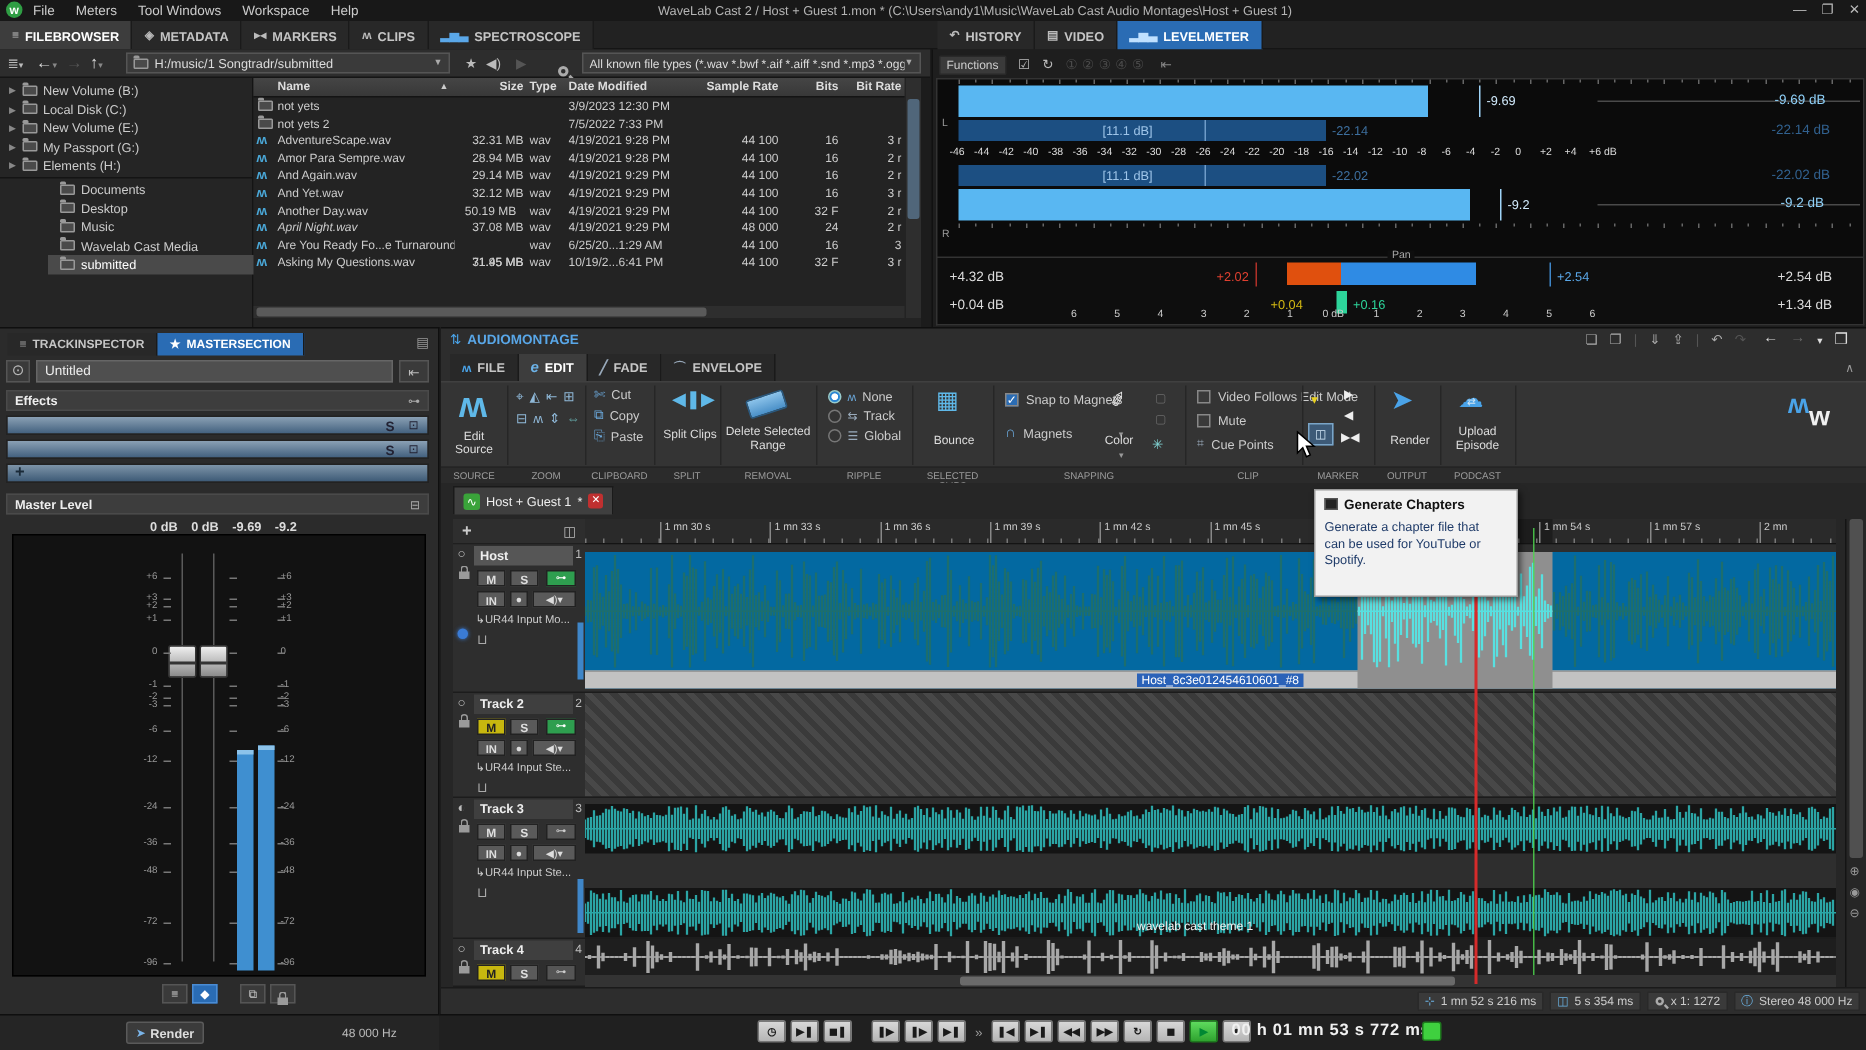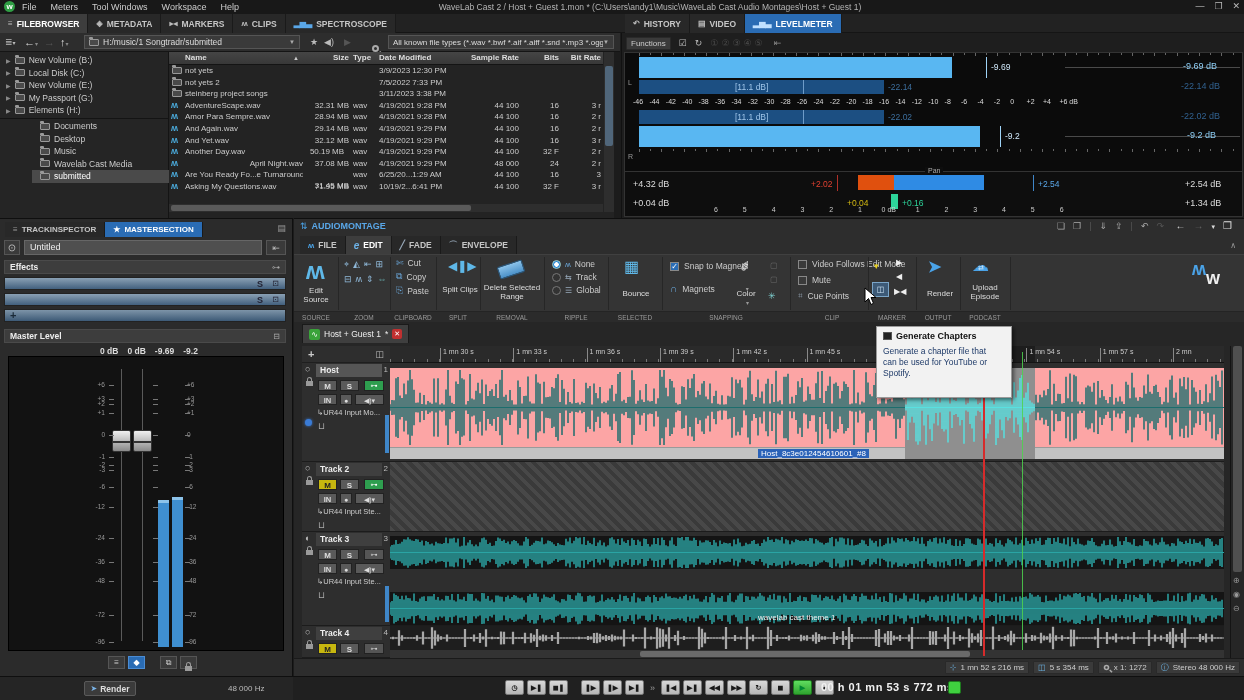--- a/index.html
+++ b/index.html
@@ -183,25 +183,20 @@
           <span class="fold" style="position: absolute; left: 3px; top: 2px;"></span>
           <span style="position: absolute; left: 16px; top: 1px; width: 118px; text-align: left; overflow: hidden; white-space: nowrap;">not yets</span>
           <span style="position: absolute; left: 210px; top: 1px; width: 84px; text-align: left; overflow: hidden; white-space: nowrap;">3/9/2023 12:30 PM</span>
         </div>
         <div style="position: relative; height: 11.6px; font-size: 8px; color: rgb(204, 204, 204);">
           <span class="fold" style="position: absolute; left: 3px; top: 2px;"></span>
           <span style="position: absolute; left: 16px; top: 1px; width: 118px; text-align: left; overflow: hidden; white-space: nowrap;">not yets 2</span>
           <span style="position: absolute; left: 210px; top: 1px; width: 84px; text-align: left; overflow: hidden; white-space: nowrap;">7/5/2022 7:33 PM</span>
         </div>
         <div style="position: relative; height: 11.6px; font-size: 8px; color: rgb(204, 204, 204);">
-          <span class="fold" style="position: absolute; left: 3px; top: 2px;"></span>
-          <span style="position: absolute; left: 16px; top: 1px; width: 118px; text-align: left; overflow: hidden; white-space: nowrap;">steinberg project songs</span>
-          <span style="position: absolute; left: 210px; top: 1px; width: 84px; text-align: left; overflow: hidden; white-space: nowrap;">3/11/2023 3:38 PM</span>
-        </div>
-        <div style="position: relative; height: 11.6px; font-size: 8px; color: rgb(204, 204, 204);">
           <span style="position: absolute; left: 2px; top: 0px; color: rgb(74, 168, 216); font-weight: bold; font-size: 9px;">ʍ</span>
           <span style="position: absolute; left: 16px; top: 1px; width: 118px; text-align: left; overflow: hidden; white-space: nowrap;">AdventureScape.wav</span>
           <span style="position: absolute; left: 136px; top: 1px; width: 44px; text-align: right; overflow: hidden; white-space: nowrap;">32.31 MB</span>
           <span style="position: absolute; left: 184px; top: 1px; width: 24px; text-align: left; overflow: hidden; white-space: nowrap;">wav</span>
           <span style="position: absolute; left: 210px; top: 1px; width: 84px; text-align: left; overflow: hidden; white-space: nowrap;">4/19/2021 9:28 PM</span>
           <span style="position: absolute; left: 292px; top: 1px; width: 58px; text-align: right; overflow: hidden; white-space: nowrap;">44 100</span>
           <span style="position: absolute; left: 350px; top: 1px; width: 40px; text-align: right; overflow: hidden; white-space: nowrap;">16</span>
           <span style="position: absolute; left: 390px; top: 1px; width: 42px; text-align: right; overflow: hidden; white-space: nowrap;">3 r</span>
         </div>
         <div style="position: relative; height: 11.6px; font-size: 8px; color: rgb(204, 204, 204);">
@@ -239,21 +234,21 @@
           <span style="position: absolute; left: 16px; top: 1px; width: 118px; text-align: left; overflow: hidden; white-space: nowrap;">Another Day.wav</span>
           <span style="position: absolute; left: 136px; top: 1px; width: 44px; text-align: center; overflow: hidden; white-space: nowrap;">50.19 MB</span>
           <span style="position: absolute; left: 184px; top: 1px; width: 24px; text-align: left; overflow: hidden; white-space: nowrap;">wav</span>
           <span style="position: absolute; left: 210px; top: 1px; width: 84px; text-align: left; overflow: hidden; white-space: nowrap;">4/19/2021 9:29 PM</span>
           <span style="position: absolute; left: 292px; top: 1px; width: 58px; text-align: right; overflow: hidden; white-space: nowrap;">44 100</span>
           <span style="position: absolute; left: 350px; top: 1px; width: 40px; text-align: right; overflow: hidden; white-space: nowrap;">32 F</span>
           <span style="position: absolute; left: 390px; top: 1px; width: 42px; text-align: right; overflow: hidden; white-space: nowrap;">2 r</span>
         </div>
         <div style="position: relative; height: 11.6px; font-size: 8px; color: rgb(204, 204, 204);">
           <span style="position: absolute; left: 2px; top: 0px; color: rgb(74, 168, 216); font-weight: bold; font-size: 9px;">ʍ</span>
-          <span style="position: absolute; left: 16px; top: 1px; width: 118px; text-align: right; overflow: hidden; white-space: nowrap;">April Night.wav</span>
+          <span style="position: absolute; left: 16px; top: 1px; width: 118px; text-align: left; overflow: hidden; white-space: nowrap; font-style: italic;">April Night.wav</span>
           <span style="position: absolute; left: 136px; top: 1px; width: 44px; text-align: right; overflow: hidden; white-space: nowrap;">37.08 MB</span>
           <span style="position: absolute; left: 184px; top: 1px; width: 24px; text-align: left; overflow: hidden; white-space: nowrap;">wav</span>
           <span style="position: absolute; left: 210px; top: 1px; width: 84px; text-align: left; overflow: hidden; white-space: nowrap;">4/19/2021 9:29 PM</span>
           <span style="position: absolute; left: 292px; top: 1px; width: 58px; text-align: right; overflow: hidden; white-space: nowrap;">48 000</span>
           <span style="position: absolute; left: 350px; top: 1px; width: 40px; text-align: right; overflow: hidden; white-space: nowrap;">24</span>
           <span style="position: absolute; left: 390px; top: 1px; width: 42px; text-align: right; overflow: hidden; white-space: nowrap;">2 r</span>
         </div>
         <div style="position: relative; height: 11.6px; font-size: 8px; color: rgb(204, 204, 204);">
           <span style="position: absolute; left: 2px; top: 0px; color: rgb(74, 168, 216); font-weight: bold; font-size: 9px;">ʍ</span>
           <span style="position: absolute; left: 16px; top: 1px; width: 118px; text-align: left; overflow: hidden; white-space: nowrap;">Are You Ready Fo...e Turnaround.wav</span>
@@ -987,21 +982,21 @@
       <span style="position: absolute; left: 566.1px; top: 2px; font-size: 7px; color: rgb(204, 204, 204);">1 mn 51 s</span>
       <div style="position: absolute; left: 636.4px; top: 2px; width: 1px; height: 15px; background: rgb(136, 136, 136);"></div>
       <span style="position: absolute; left: 639.4px; top: 2px; font-size: 7px; color: rgb(204, 204, 204);">1 mn 54 s</span>
       <div style="position: absolute; left: 709.7px; top: 2px; width: 1px; height: 15px; background: rgb(136, 136, 136);"></div>
       <span style="position: absolute; left: 712.7px; top: 2px; font-size: 7px; color: rgb(204, 204, 204);">1 mn 57 s</span>
       <div style="position: absolute; left: 783px; top: 2px; width: 1px; height: 15px; background: rgb(136, 136, 136);"></div>
       <span style="position: absolute; left: 786px; top: 2px; font-size: 7px; color: rgb(204, 204, 204);">2 mn</span>
     </div>
 
   <div class="abs" style="left:390px;top:363px;width:834px;height:99px;background:#2e2e2e;border-bottom:1px solid #1c1c1c;">
-    <div class="abs" style="left:0;top:5px;width:834px;height:91px;background:#fca5a5;text-align:right;">
+    <div class="abs" style="left:0;top:5px;width:834px;height:91px;background:#0369a1;text-align:right;">
       <div id="wf-host" class="abs" style="left:0;top:0;width:834px;height:79px;">
           <svg width="834" height="79" style="display:block">
             <line x1="0" y1="39.5" x2="834" y2="39.5" stroke="#1d6e6e" stroke-width="1"></line>
             <path d="M0 36.3V42.7M2 32.0V47.0M4 32.3V46.7M6 10.2V68.8M8 8.9V70.1M10 27.4V51.6M12 29.9V49.1M14 15.4V63.6M16 26.2V52.8M18 12.6V66.4M20 2.0V77.0M22 11.3V67.7M24 21.7V57.3M26 34.7V44.3M28 34.4V44.6M30 24.8V54.2M32 36.1V42.9M34 26.9V52.1M36 36.5V42.5M38 33.0V46.0M40 34.5V44.5M42 35.8V43.2M44 10.6V68.4M46 34.5V44.5M48 10.3V68.7M50 36.5V42.5M52 35.3V43.7M54 36.5V42.5M56 21.5V57.5M58 2.0V77.0M60 27.7V51.3M62 34.8V44.2M64 35.9V43.1M66 13.6V65.4M68 15.9V63.1M70 2.0V77.0M72 10.3V68.7M74 11.4V67.6M76 36.5V42.5M78 33.1V45.9M80 6.1V72.9M82 30.4V48.6M84 31.6V47.4M86 22.7V56.3M88 14.8V64.2M90 25.2V53.8M92 11.4V67.6M94 36.1V42.9M96 16.4V62.6M98 27.9V51.1M100 22.9V56.1M102 21.2V57.8M104 27.9V51.1M106 15.9V63.1M108 30.0V49.0M110 11.7V67.3M112 2.1V76.9M114 28.8V50.2M116 26.8V52.2M118 33.0V46.0M120 22.1V56.9M122 32.3V46.7M124 36.5V42.5M126 36.5V42.5M128 12.4V66.6M130 18.9V60.1M132 35.5V43.5M134 27.9V51.1M136 27.7V51.3M138 8.5V70.5M140 33.5V45.5M142 35.6V43.4M144 35.4V43.6M146 6.3V72.7M148 14.6V64.4M150 15.7V63.3M152 35.7V43.3M154 13.7V65.3M156 29.2V49.8M158 29.0V50.0M160 28.4V50.6M162 19.1V59.9M164 20.2V58.8M166 10.0V69.0M168 6.3V72.7M170 34.0V45.0M172 12.0V67.0M174 20.8V58.2M176 36.5V42.5M178 24.1V54.9M180 34.0V45.0M182 35.4V43.6M184 11.1V67.9M186 35.0V44.0M188 34.4V44.6M190 36.5V42.5M192 33.8V45.2M194 34.9V44.1M196 14.7V64.3M198 20.3V58.7M200 17.9V61.1M202 36.5V42.5M204 15.6V63.4M206 25.0V54.0M208 30.3V48.7M210 18.9V60.1M212 35.2V43.8M214 33.7V45.3M216 34.8V44.2M218 32.4V46.6M220 20.6V58.4M222 16.9V62.1M224 33.3V45.7M226 25.8V53.2M228 6.0V73.0M230 3.9V75.1M232 33.3V45.7M234 31.7V47.3M236 35.0V44.0M238 28.9V50.1M240 28.7V50.3M242 2.3V76.7M244 12.0V67.0M246 35.8V43.2M248 32.8V46.2M250 22.2V56.8M252 31.6V47.4M254 34.1V44.9M256 16.1V62.9M258 32.5V46.5M260 33.5V45.5M262 32.9V46.1M264 20.6V58.4M266 35.8V43.2M268 30.2V48.8M270 2.0V77.0M272 8.8V70.2M274 2.1V76.9M276 19.7V59.3M278 28.3V50.7M280 10.9V68.1M282 13.1V65.9M284 19.6V59.4M286 34.7V44.3M288 36.4V42.6M290 35.9V43.1M292 18.2V60.8M294 18.9V60.1M296 31.6V47.4M298 11.2V67.8M300 19.9V59.1M302 10.5V68.5M304 5.9V73.1M306 29.3V49.7M308 22.9V56.1M310 26.8V52.2M312 15.6V63.4M314 13.1V65.9M316 28.5V50.5M318 31.2V47.8M320 15.6V63.4M322 35.2V43.8M324 28.0V51.0M326 22.7V56.3M328 35.7V43.3M330 36.5V42.5M332 27.3V51.7M334 36.4V42.6M336 36.3V42.7M338 27.8V51.2M340 28.4V50.6M342 9.2V69.8M344 30.1V48.9M346 11.5V67.5M348 15.3V63.7M350 11.8V67.2M352 19.5V59.5M354 36.5V42.5M356 31.7V47.3M358 9.4V69.6M360 2.7V76.3M362 26.2V52.8M364 32.9V46.1M366 28.9V50.1M368 11.5V67.5M370 29.8V49.2M372 23.5V55.5M374 35.6V43.4M376 15.7V63.3M378 10.7V68.3M380 35.5V43.5M382 15.9V63.1M384 33.9V45.1M386 2.7V76.3M388 33.4V45.6M390 32.3V46.7M392 36.2V42.8M394 8.8V70.2M396 8.8V70.2M398 5.7V73.3M400 35.8V43.2M402 28.7V50.3M404 35.3V43.7M406 27.1V51.9M408 13.2V65.8M410 19.2V59.8M412 10.1V68.9M414 33.7V45.3M416 32.4V46.6M418 18.5V60.5M420 25.9V53.1M422 31.8V47.2M424 31.8V47.2M426 15.3V63.7M428 3.8V75.2M430 30.0V49.0M432 2.9V76.1M434 35.0V44.0M436 23.0V56.0M438 17.8V61.2M440 8.4V70.6M442 35.4V43.6M444 15.7V63.3M446 14.6V64.4M448 17.9V61.1M450 30.6V48.4M452 23.0V56.0M454 13.6V65.4M456 16.0V63.0M458 18.9V60.1M460 36.3V42.7M462 35.6V43.4M464 2.0V77.0M466 35.2V43.8M468 24.5V54.5M470 36.4V42.6M472 33.4V45.6M474 34.6V44.4M476 4.2V74.8M478 14.6V64.4M480 26.2V52.8M482 28.2V50.8M484 17.0V62.0M486 4.9V74.1M488 36.3V42.7M490 35.5V43.5M492 30.6V48.4M494 30.4V48.6M496 35.5V43.5M498 31.6V47.4M500 31.0V48.0M502 33.4V45.6M504 28.2V50.8M506 8.3V70.7M508 27.8V51.2M510 19.1V59.9M512 28.2V50.8M514 31.2V47.8M516 36.5V42.5M518 7.1V71.9M520 24.4V54.6M522 30.2V48.8M524 24.2V54.8M526 5.5V73.5M528 2.2V76.8M530 5.8V73.2M532 36.2V42.8M534 21.4V57.6M536 2.2V76.8M538 32.3V46.7M540 17.8V61.2M542 6.0V73.0M544 23.6V55.4M546 34.0V45.0M548 21.6V57.4M550 34.5V44.5M552 17.9V61.1M554 15.4V63.6M556 17.6V61.4M558 4.5V74.5M560 35.5V43.5M562 19.0V60.0M564 31.9V47.1M566 33.0V46.0M568 30.0V49.0M570 21.4V57.6M572 27.0V52.0M574 3.3V75.7M576 36.5V42.5M578 35.2V43.8M580 23.1V55.9M582 18.4V60.6M584 5.2V73.8M586 31.3V47.7M588 36.3V42.7M590 34.9V44.1M592 26.4V52.6M594 26.1V52.9M596 8.6V70.4M598 13.4V65.6M600 22.8V56.2M602 32.3V46.7M604 36.2V42.8M606 2.1V76.9M608 9.1V69.9M610 27.4V51.6M612 16.8V62.2M614 8.8V70.2M616 30.1V48.9M618 26.5V52.5M620 28.8V50.2M622 36.5V42.5M624 14.3V64.7M626 29.5V49.5M628 22.4V56.6M630 9.9V69.1M632 7.1V71.9M634 29.7V49.3M636 24.4V54.6M638 14.8V64.2M640 32.4V46.6M642 34.6V44.4M644 35.7V43.3M646 26.7V52.3M648 34.5V44.5M650 26.8V52.2M652 29.3V49.7M654 22.5V56.5M656 27.3V51.7M658 20.9V58.1M660 2.3V76.7M662 36.5V42.5M664 15.8V63.2M666 33.1V45.9M668 25.8V53.2M670 26.1V52.9M672 35.5V43.5M674 35.0V44.0M676 8.8V70.2M678 30.2V48.8M680 5.4V73.6M682 33.8V45.2M684 6.7V72.3M686 8.3V70.7M688 33.5V45.5M690 36.2V42.8M692 34.0V45.0M694 36.3V42.7M696 19.6V59.4M698 17.4V61.6M700 18.6V60.4M702 23.8V55.2M704 14.8V64.2M706 36.5V42.5M708 13.0V66.0M710 29.8V49.2M712 21.9V57.1M714 28.2V50.8M716 31.9V47.1M718 35.2V43.8M720 28.9V50.1M722 16.2V62.8M724 36.4V42.6M726 29.8V49.2M728 33.6V45.4M730 28.5V50.5M732 33.6V45.4M734 36.0V43.0M736 13.8V65.2M738 16.8V62.2M740 30.2V48.8M742 4.8V74.2M744 19.4V59.6M746 29.5V49.5M748 32.8V46.2M750 28.9V50.1M752 29.8V49.2M754 17.5V61.5M756 25.8V53.2M758 6.5V72.5M760 23.7V55.3M762 25.7V53.3M764 18.0V61.0M766 16.8V62.2M768 23.9V55.1M770 28.9V50.1M772 36.3V42.7M774 33.7V45.3M776 19.4V59.6M778 34.4V44.6M780 11.7V67.3M782 7.6V71.4M784 29.7V49.3M786 24.6V54.4M788 36.4V42.6M790 10.4V68.6M792 18.2V60.8M794 8.9V70.1M796 21.2V57.8M798 9.4V69.6M800 36.5V42.5M802 12.1V66.9M804 19.5V59.5M806 23.8V55.2M808 35.7V43.3M810 21.9V57.1M812 36.1V42.9M814 33.3V45.7M816 16.3V62.7M818 34.2V44.8M820 25.3V53.7M822 8.6V70.4M824 32.5V46.5M826 6.7V72.3M828 12.7V66.3M830 19.1V59.9M832 2.5V76.5" stroke="#1d6e6e" stroke-width="1.5" fill="none"></path>
           </svg>
         </div>
       <div class="abs" style="left:0;top:79px;width:834px;height:12px;background:#c2c2c2;border-top:1px solid #9a9a9a;">
         <span class="abs" style="left:368px;top:1px;background:#2a62b8;color:#fff;font-size:8px;padding:0 3px;">Host_8c3e012454610601_#8</span>
       </div>
       <div class="abs" style="left:515px;top:0;width:130px;height:91px;background:#8f8f8f;overflow:hidden;">

